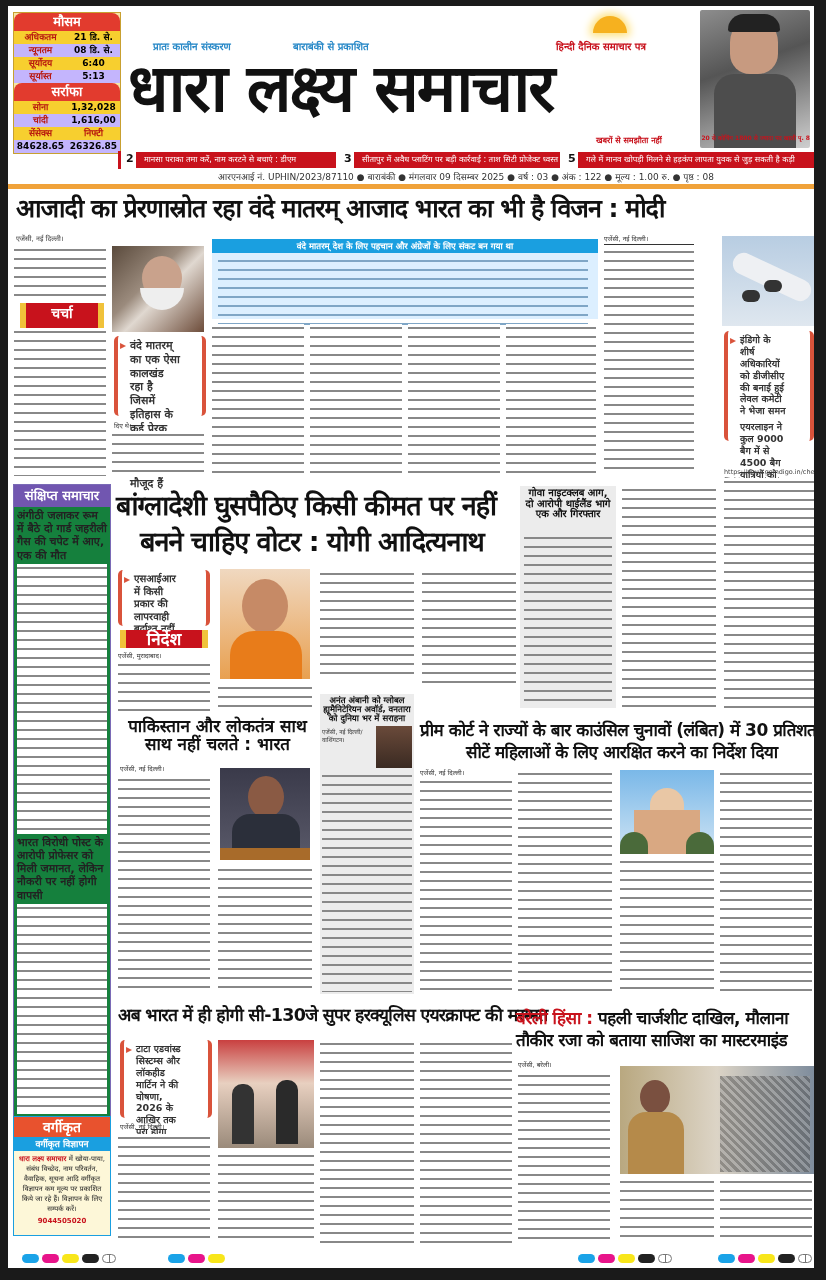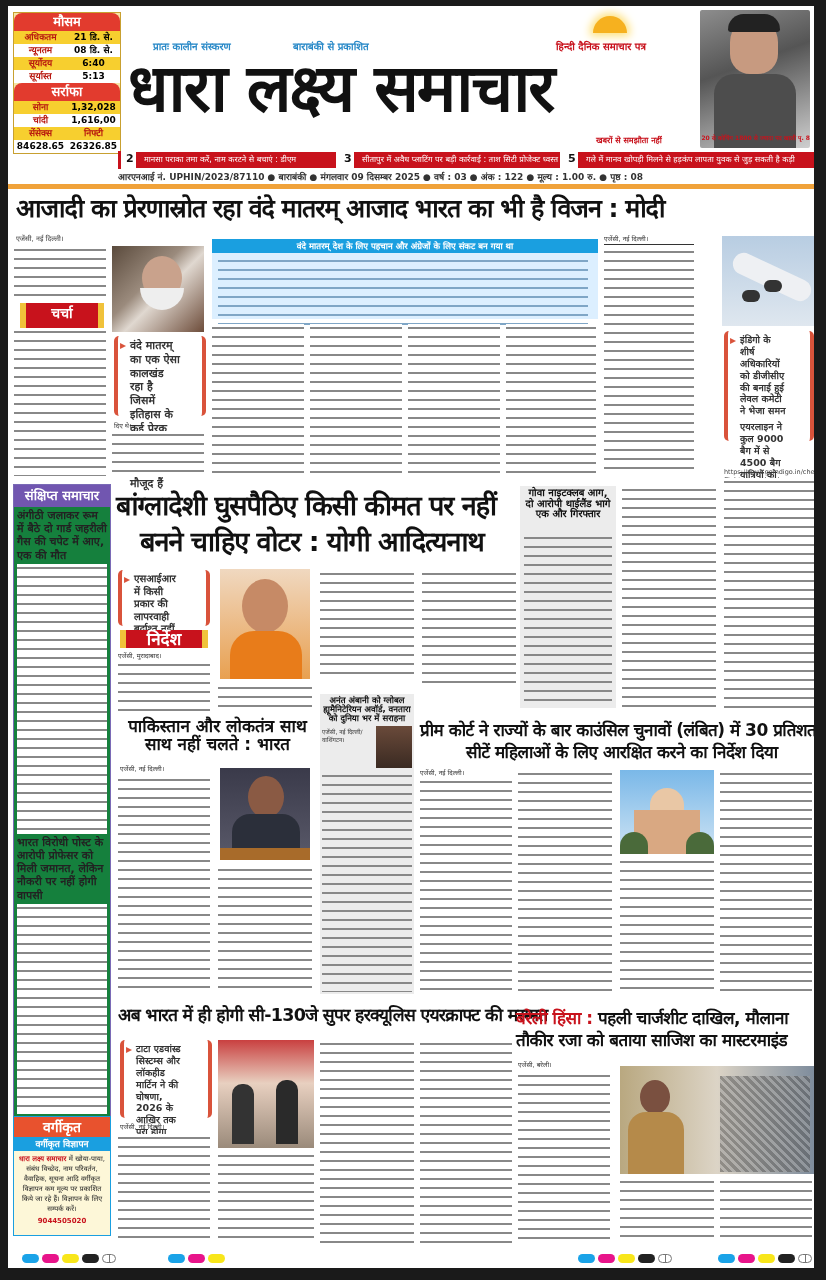--- a/index.html
+++ b/index.html
@@ -5,28 +5,28 @@
 *{box-sizing:border-box;margin:0;padding:0}
 body{width:826px;height:1280px;background:#1a1a1a;font-family:"DejaVu Sans",sans-serif;overflow:hidden;position:relative}
 .page{position:absolute;left:8px;top:6px;width:806px;height:1262px;background:#fff;overflow:hidden}
 .abs{position:absolute}
 .boxw{position:absolute;left:5px;top:6px;width:108px;background:#f6e6a6;border:1px solid #c8a030}
 .boxtitle{background:#e23b2e;color:#fff;font-weight:bold;text-align:center;font-size:13px;height:18px;line-height:18px;border-radius:8px 8px 0 0}
 .boxrow{display:flex;font-size:9px;height:13px;line-height:13px;font-weight:bold}
 .boxrow span{flex:1;text-align:center}
 .boxrow .k{color:#b8170f}
 .boxrow.y{background:#f7cf2f}
-.boxrow.w{background:#ffffff}
+.boxrow.w{background:#c4b5fd}
 .mast{position:absolute;left:120px;top:14px;font-family:"DejaVu Sans",sans-serif;font-weight:bold;font-size:66px;letter-spacing:-2px;color:#111;line-height:1}
 .sub{position:absolute;font-size:10px;font-weight:bold}
 .sun{position:absolute;left:585px;top:10px;width:34px;height:17px;border-radius:34px 34px 0 0;background:#f6b11f;box-shadow:0 0 8px 3px #fde07a}
 .photo{position:absolute;background:linear-gradient(160deg,#8d8d8d,#555 40%,#cfcfcf);}
 .redbar{position:absolute;top:146px;height:16px;background:#c8121c;color:#fff;font-size:8px;line-height:16px;padding-left:8px;white-space:nowrap;overflow:hidden}
 .num{position:absolute;top:146px;font-size:11px;font-weight:bold;color:#111}
-.infoline{position:absolute;left:110px;top:164px;width:696px;height:14px;font-size:9px;color:#333;font-weight:bold;line-height:14px}
+.infoline{position:absolute;left:110px;top:164px;width:696px;height:14px;font-size:9px;color:#333;text-align:center;font-weight:normal;line-height:14px}
 .orangeline{position:absolute;left:0;top:178px;width:806px;height:5px;background:#f0a23a}
 .h1{position:absolute;font-weight:bold;color:#111;white-space:nowrap;line-height:1.05}
 .txt{position:absolute;font-size:6px;line-height:9px;color:#555;text-align:justify;overflow:hidden}
 .txt::before{content:"";display:block}
 .lines{background:repeating-linear-gradient(#fff 0,#fff 3px,#888 3px,#888 5px,#fff 5px,#fff 9px)}
 .bluebox{position:absolute;background:#dcefff;border-top:14px solid #1a9fe0}
 .bluetitle{position:absolute;color:#fff;font-size:8.5px;font-weight:bold;text-align:center;line-height:14px}
 .quote{position:absolute;border-left:4px solid #d9533b;border-right:4px solid #d9533b;border-radius:5px;padding:3px 22px 3px 12px;font-size:13px;font-weight:bold;color:#333;line-height:1.25}
 .quote::before{content:"▸";position:absolute;left:2px;top:2px;color:#d9533b;font-size:12px}
 .label-red{position:absolute;background:#c8121c;color:#fff;font-weight:bold;text-align:center;font-size:14px;border-left:6px solid #f0c23a;border-right:6px solid #f0c23a}

